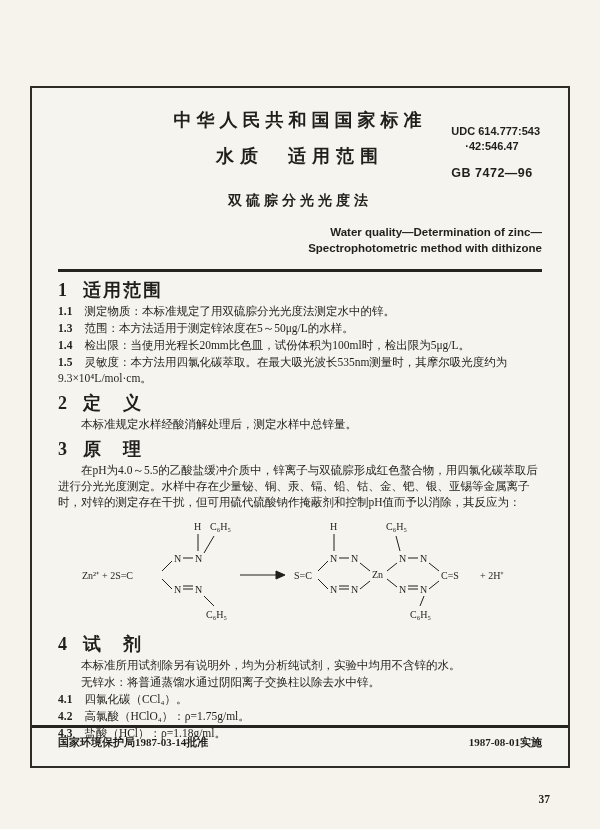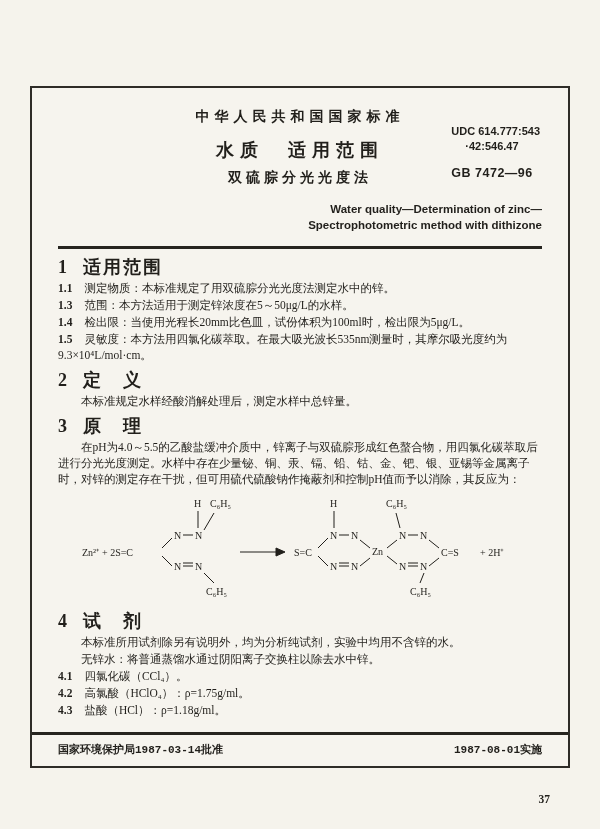--- a/index.html
+++ b/index.html
@@ -15,40 +15,40 @@
     position:absolute;
     left:30px; top:86px;
     width:540px; height:682px;
     border:2px solid #2e2c27;
     padding:0 26px;
     background:#f6f4ee;
   }
   .org {
     padding-top:20px;
     text-align:center;
-    font-size:14px;
+    font-size:18px;
     font-weight:bold;
     letter-spacing:5px;
   }
   .code-block {
     position:absolute;
     right:28px; top:36px;
     font-family:Liberation Sans, sans-serif;
     font-weight:bold;
     font-size:11px;
     line-height:15px;
   }
   .udc2 { padding-left:14px; }
   .gb-code { margin-top:12px; font-size:12.5px; letter-spacing:.5px; }
   .title1 {
     margin-top:12px; text-align:center;
     font-size:18px; font-weight:bold; letter-spacing:6px;
   }
   .title2 {
-    margin-top:7px; text-align:center;
+    margin-top:24px; text-align:center;
     font-size:14px; font-weight:bold; letter-spacing:4px;
   }
   .en-title {
     margin-top:14px; text-align:right;
     font-family:"Liberation Sans", sans-serif;
     font-size:11.5px; font-weight:bold; line-height:16px;
   }
   .rule { border-top:3px solid #26241f; margin-top:13px; }
   .content { margin-top:10px; font-size:11.5px; line-height:16px; }
   .sec-h { margin:9px 0 5px; font-size:18px; font-weight:bold; }
@@ -62,23 +62,23 @@
   .diagram text {
     font-family:"Liberation Serif", serif;
     font-size:10px; fill:#211f1b;
   }
   .diagram line, .diagram polygon { stroke:#211f1b; stroke-width:1; }
   .diagram polygon { fill:#211f1b; }
   .frame-footer {
     position:absolute;
     left:0; right:0; bottom:0;
     border-top:3px solid #26241f;
-    padding:7px 26px 9px;
+    padding:7px 26px 16px;
     display:flex; justify-content:space-between;
-    font-weight:bold; font-size:11px;font-family:Liberation Mono, monospace;
+    font-weight:bold; font-size:11px;
   }
   .pageno {
     position:absolute;
     right:50px; bottom:24px;
     font-size:11.5px; font-weight:bold;
   }
 </style>
 </head>
 <body>
 

